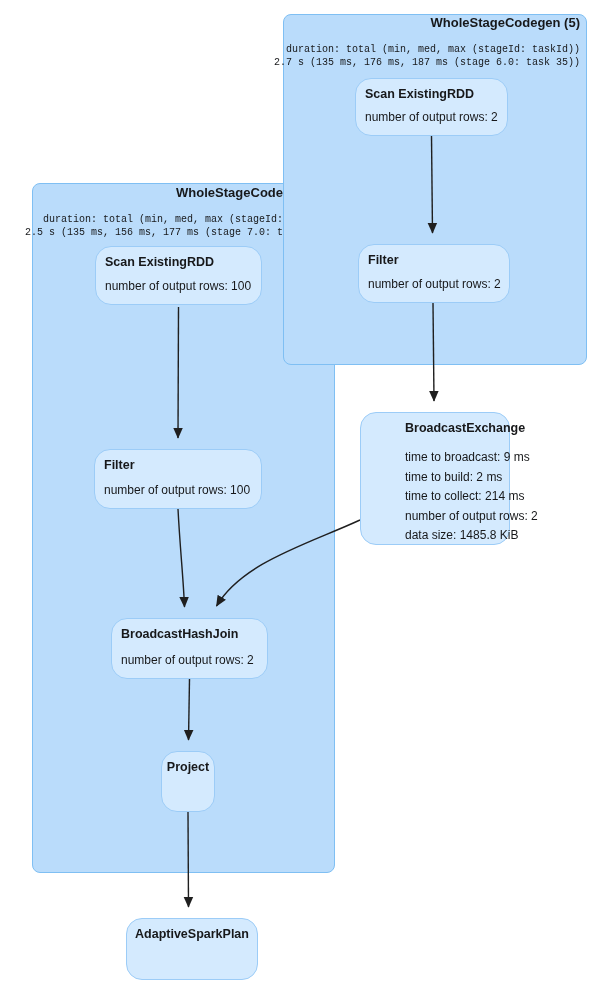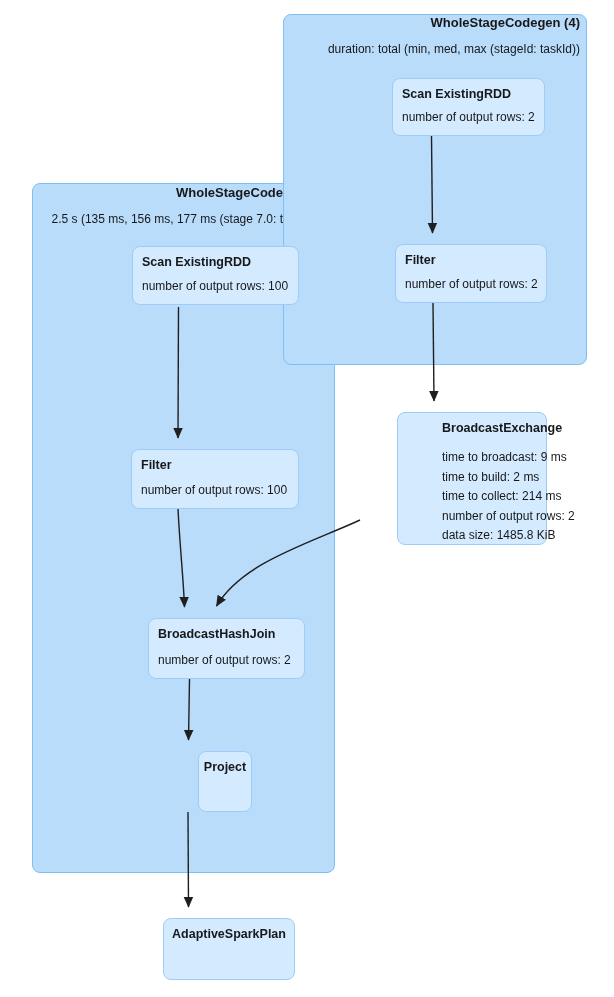--- a/index.html
+++ b/index.html
@@ -8,50 +8,52 @@
     font-family:"Liberation Sans","DejaVu Sans",sans-serif;color:#17181a;
   }
   .cluster{
     position:absolute;border-radius:8px;
     background:#badcfb;border:1px solid #7fbff3;box-sizing:border-box;
   }
   .cluster-left{left:32px;top:183px;width:303px;height:690px;z-index:1;}
   .cluster-right{left:283px;top:14px;width:304px;height:351px;z-index:3;}
   .cluster-label{position:absolute;text-align:right;white-space:nowrap;}
   .cluster-label .c-title{font-size:13px;font-weight:bold;line-height:14px;margin-bottom:13px;}
-  .cluster-label .c-dur{font-size:12px;line-height:13px;}
+  .cluster-label .c-dur{font-size:10px;line-height:13px;font-family:Liberation Mono, monospace;}
   .label-left{left:0;width:283px;top:186px;z-index:2;}
   .label-right{right:34px;top:16px;z-index:4;}
   .edges{position:absolute;left:0;top:0;z-index:5;}
   .node{
-    position:absolute;z-index:6;box-sizing:border-box;border-radius:8px;
+    position:absolute;z-index:6;box-sizing:border-box;border-radius:16px;
     background:#d4eafe;border:1px solid #9cccf7;
     display:flex;flex-direction:column;justify-content:space-between;
-    padding:8px 8px 10px 9px;white-space:nowrap;margin-left:37px;
+    padding:8px 8px 10px 9px;white-space:nowrap;
   }
   .node .n-title{font-size:12.5px;font-weight:bold;line-height:15px;}
   .node .n-metric{font-size:12px;line-height:15px;}
   .node .metrics{font-size:12px;line-height:19.5px;}
   .node-center{align-items:center;padding:8px 2px;text-align:center;}
 </style>
 </head>
 <body>
 
 <div class="canvas">
 
   <div class="cluster cluster-left"></div>
   <div class="cluster-label label-left">
     <div class="c-title">WholeStageCode</div>
+    <div class="c-dur">duration: total (min, med, max (stageId:</div>
     <div class="c-dur">2.5 s (135 ms, 156 ms, 177 ms (stage 7.0: t</div>
   </div>
 
   <div class="cluster cluster-right"></div>
   <div class="cluster-label label-right">
-    <div class="c-title">WholeStageCodegen (4)</div>
+    <div class="c-title">WholeStageCodegen (5)</div>
     <div class="c-dur">duration: total (min, med, max (stageId: taskId))</div>
+    <div class="c-dur">2.7 s (135 ms, 176 ms, 187 ms (stage 6.0: task 35))</div>
   </div>
 
   <svg class="edges" width="614" height="997">
     <defs>
       <marker id="ah" viewBox="0 0 10 10" refX="9.3" refY="5" markerWidth="11" markerHeight="11" markerUnits="userSpaceOnUse" orient="auto">
         <path d="M0,0.6 L10,5 L0,9.4 Z" fill="#1f1f1f"></path>
       </marker>
     </defs>
     <g stroke="#1f1f1f" stroke-width="1.4" fill="none">
       <path d="M431.5,136 L432.5,233" marker-end="url(#ah)"></path>

